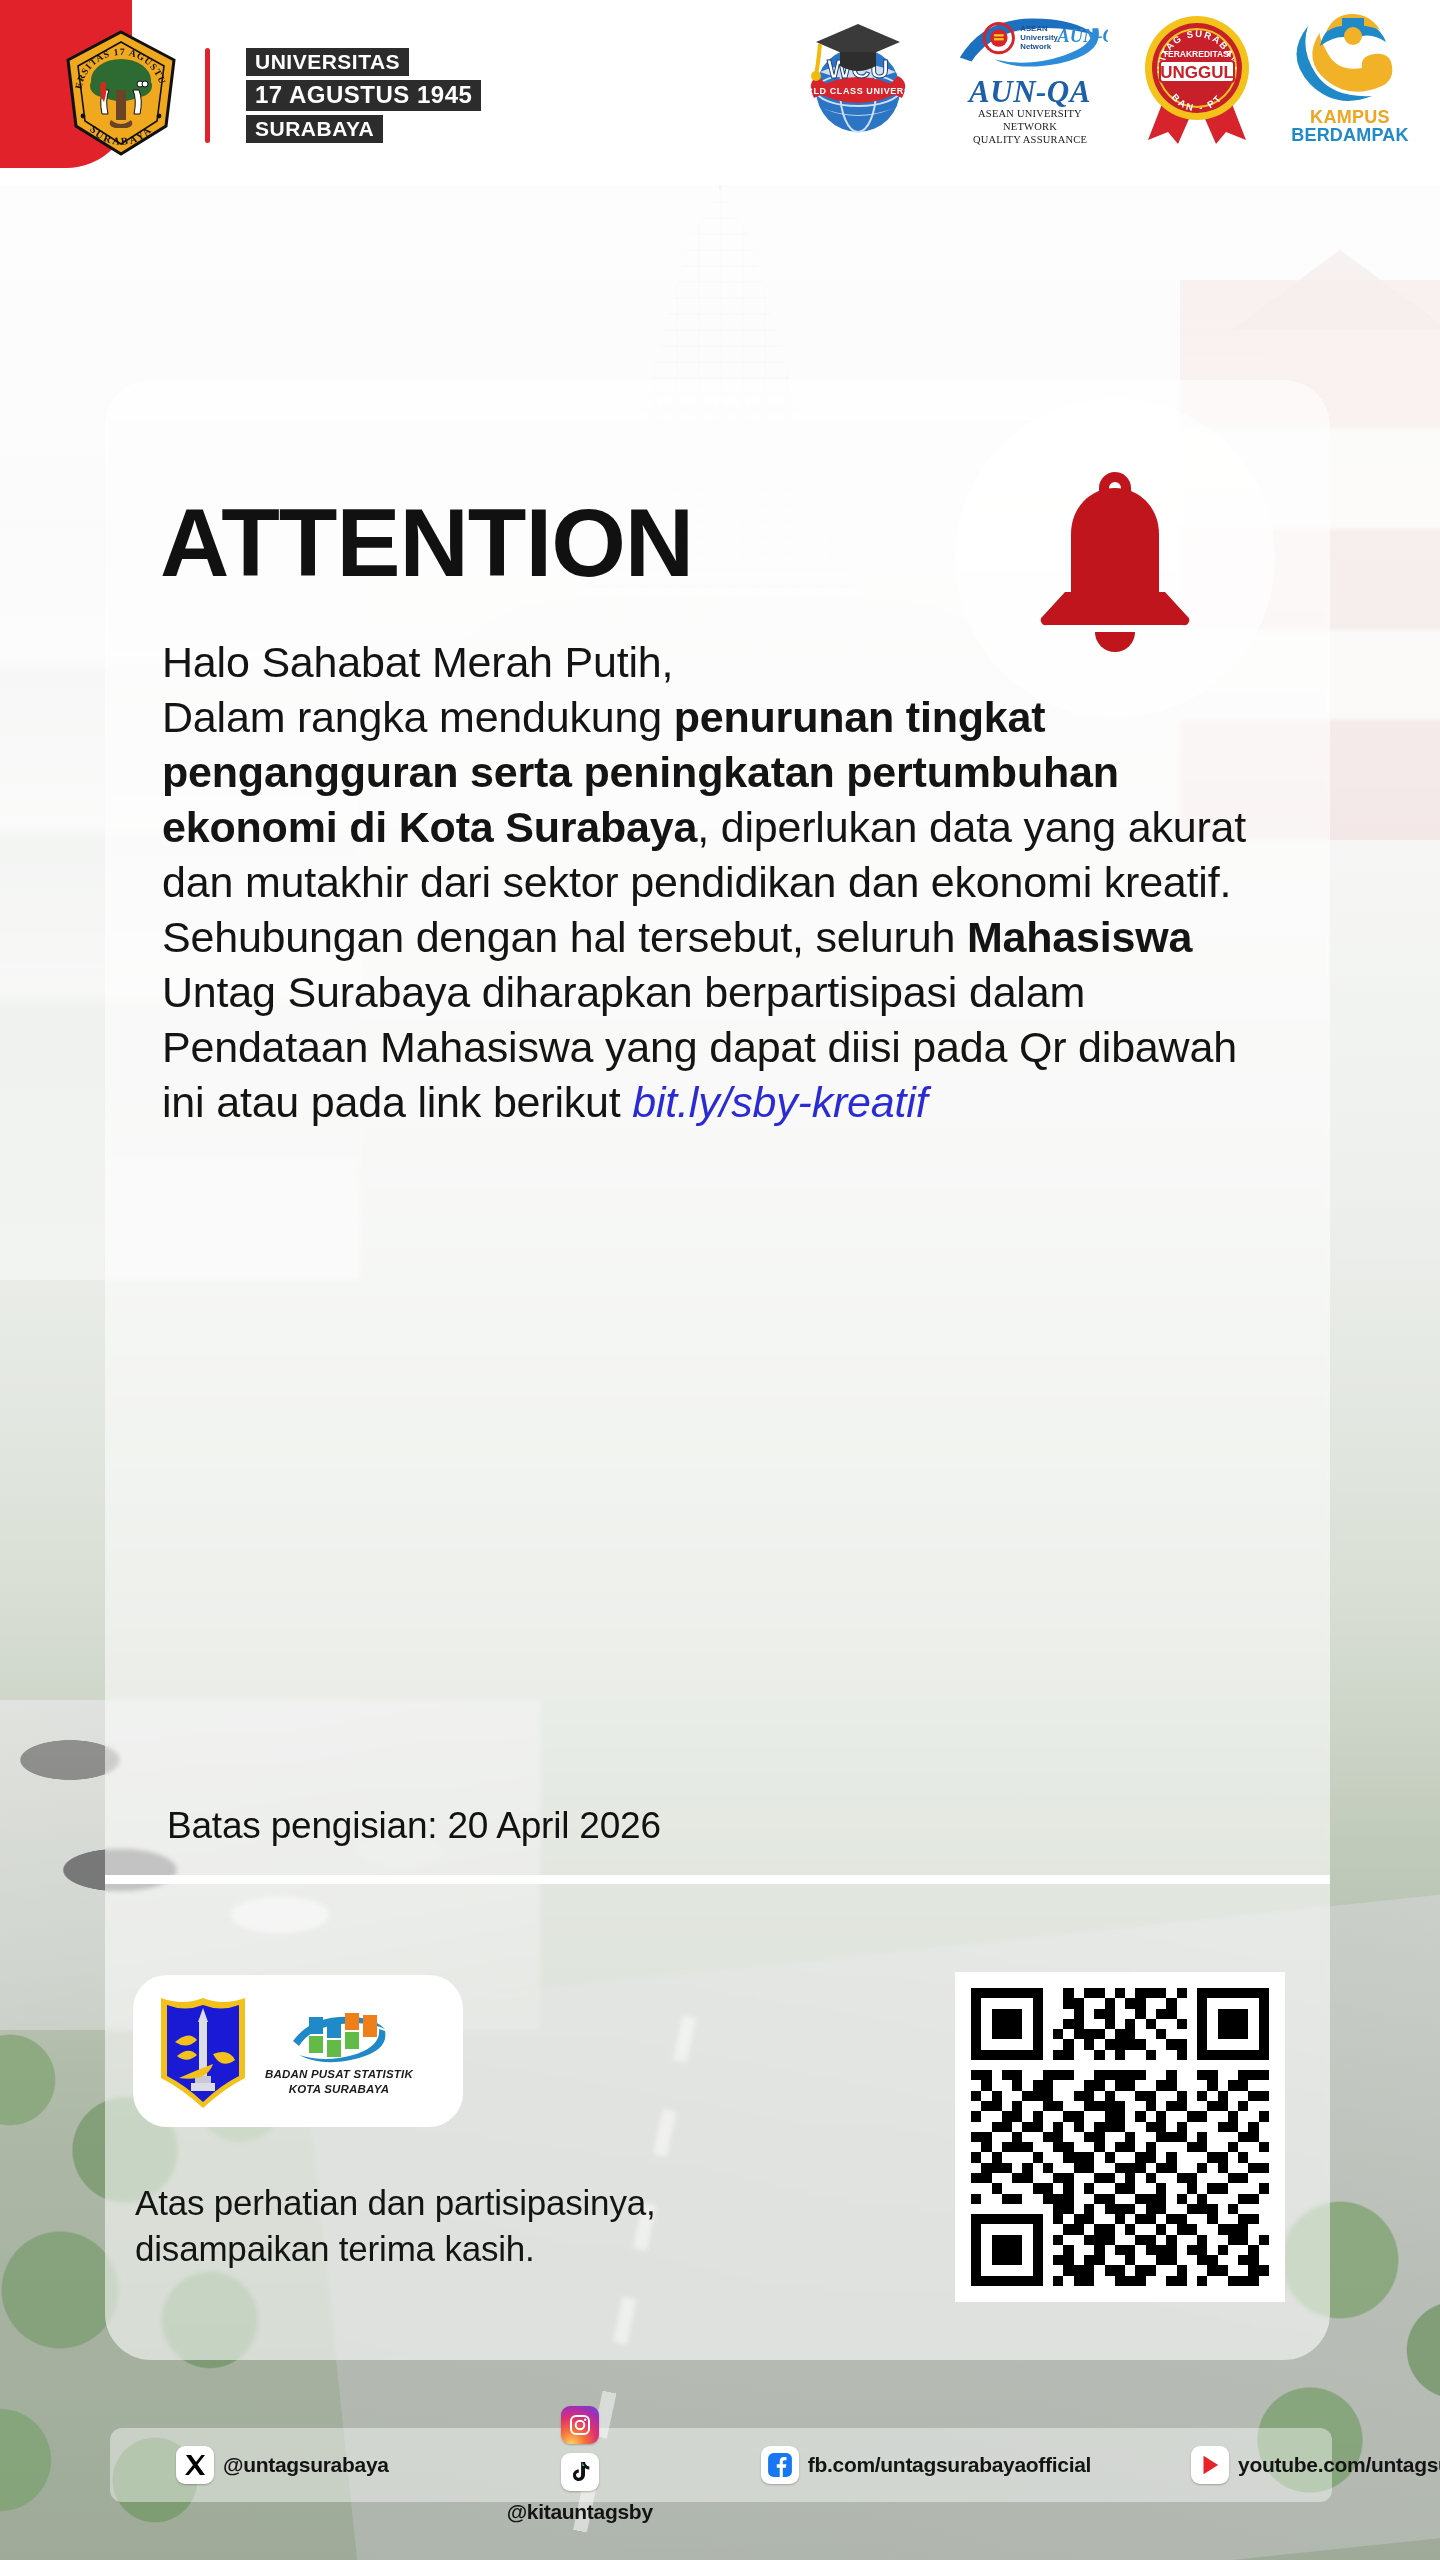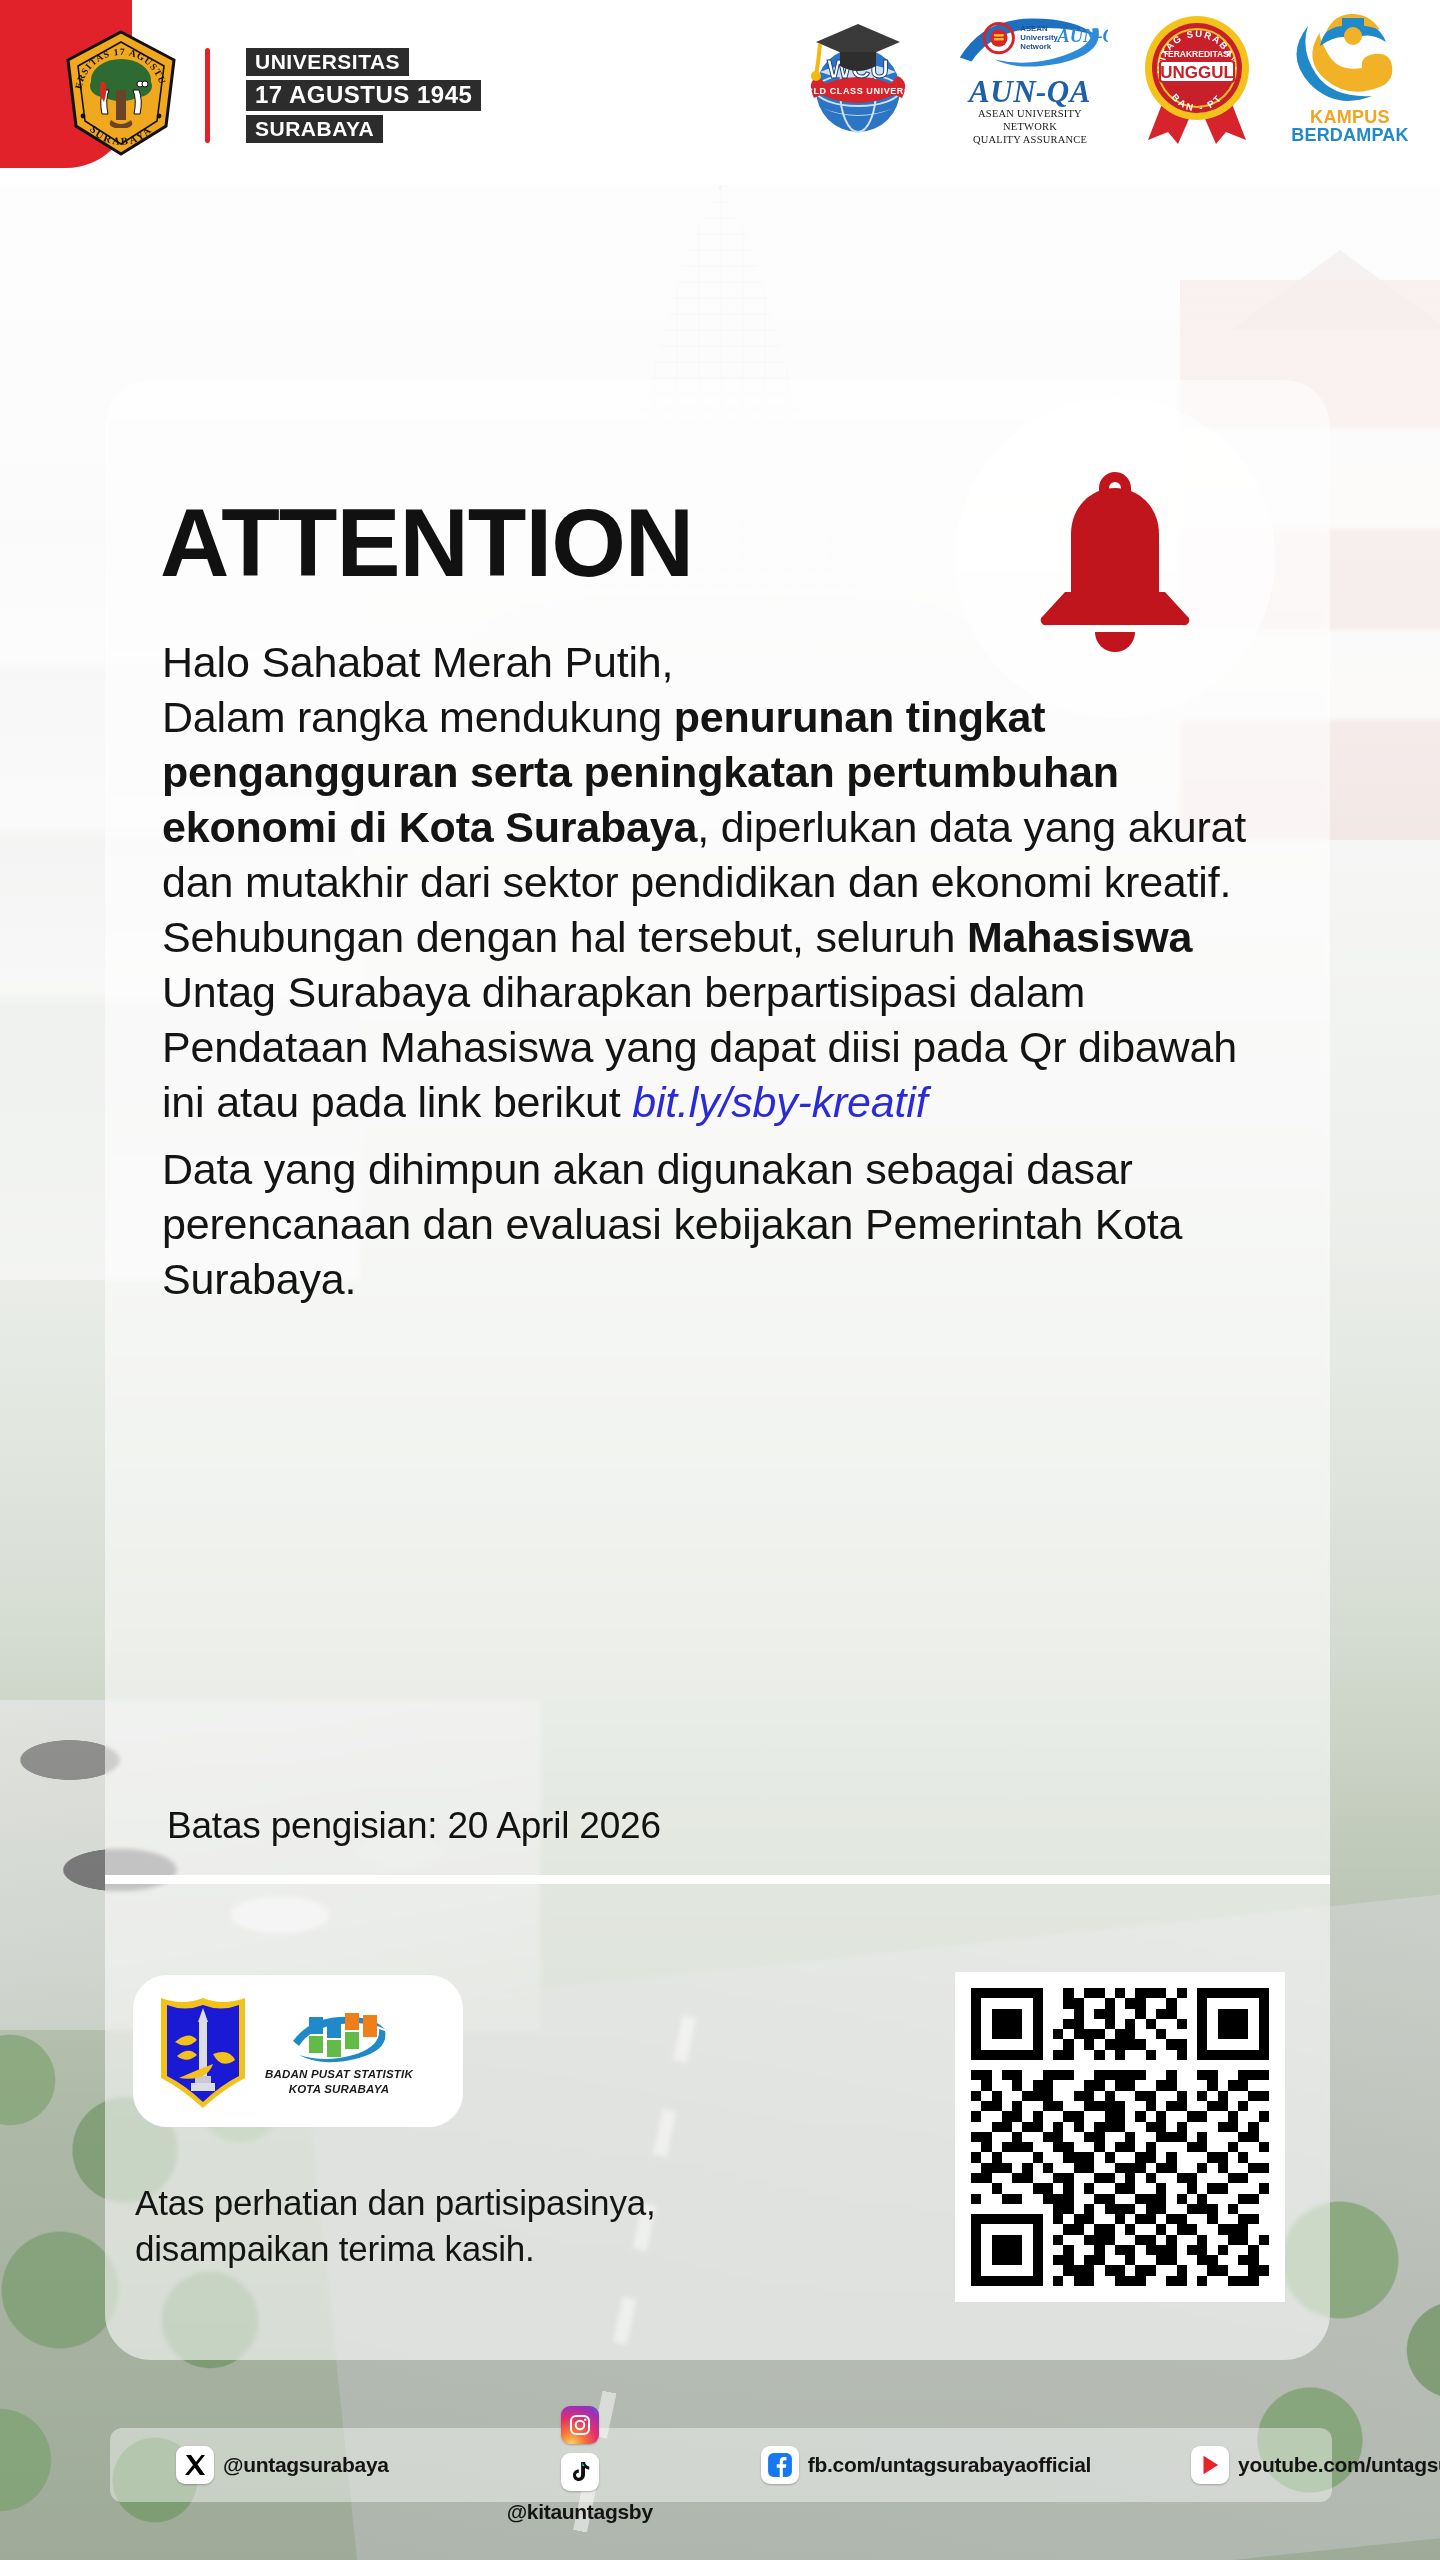--- a/index.html
+++ b/index.html
@@ -443,21 +443,20 @@
       </svg>
     </div>
 
     <div class="headline">ATTENTION</div>
 
     <div class="body-text">
       <p>Halo Sahabat Merah Putih,</p>
       <p><span>Dalam rangka mendukung </span><span class="b">penurunan tingkat pengangguran serta peningkatan pertumbuhan ekonomi di Kota Surabaya</span><span>, diperlukan data yang akurat dan mutakhir dari sektor pendidikan dan ekonomi kreatif.</span></p>
       <p><span>Sehubungan dengan hal tersebut, seluruh </span><span class="b">Mahasiswa</span><span> Untag Surabaya diharapkan berpartisipasi dalam Pendataan Mahasiswa yang dapat diisi pada Qr dibawah ini atau pada link berikut </span><span class="link">bit.ly/sby-kreatif</span></p>
       <span class="gap"></span>
-      <p>Data yang dihimpun akan digunakan sebagai dasar perencanaan dan evaluasi kebijakan Pemerintah Kota Surabaya.</p>
     </div>
 
     <div class="deadline">Batas pengisian: 20 April 2026</div>
 
     <div class="divider"></div>
 
     <div class="partners">
       <svg class="sby-crest" viewBox="0 0 104 118">
         <path d="M10 6 q22 8 42 0 q20 8 42 0 v80 q-20 10 -42 30 q-22 -20 -42 -30 Z" fill="#F2C21B"></path>
         <path d="M16 13 q18 7 36 0 q18 7 36 0 v71 q-18 9 -36 26 q-18 -17 -36 -26 Z" fill="#1A1AD4"></path>

